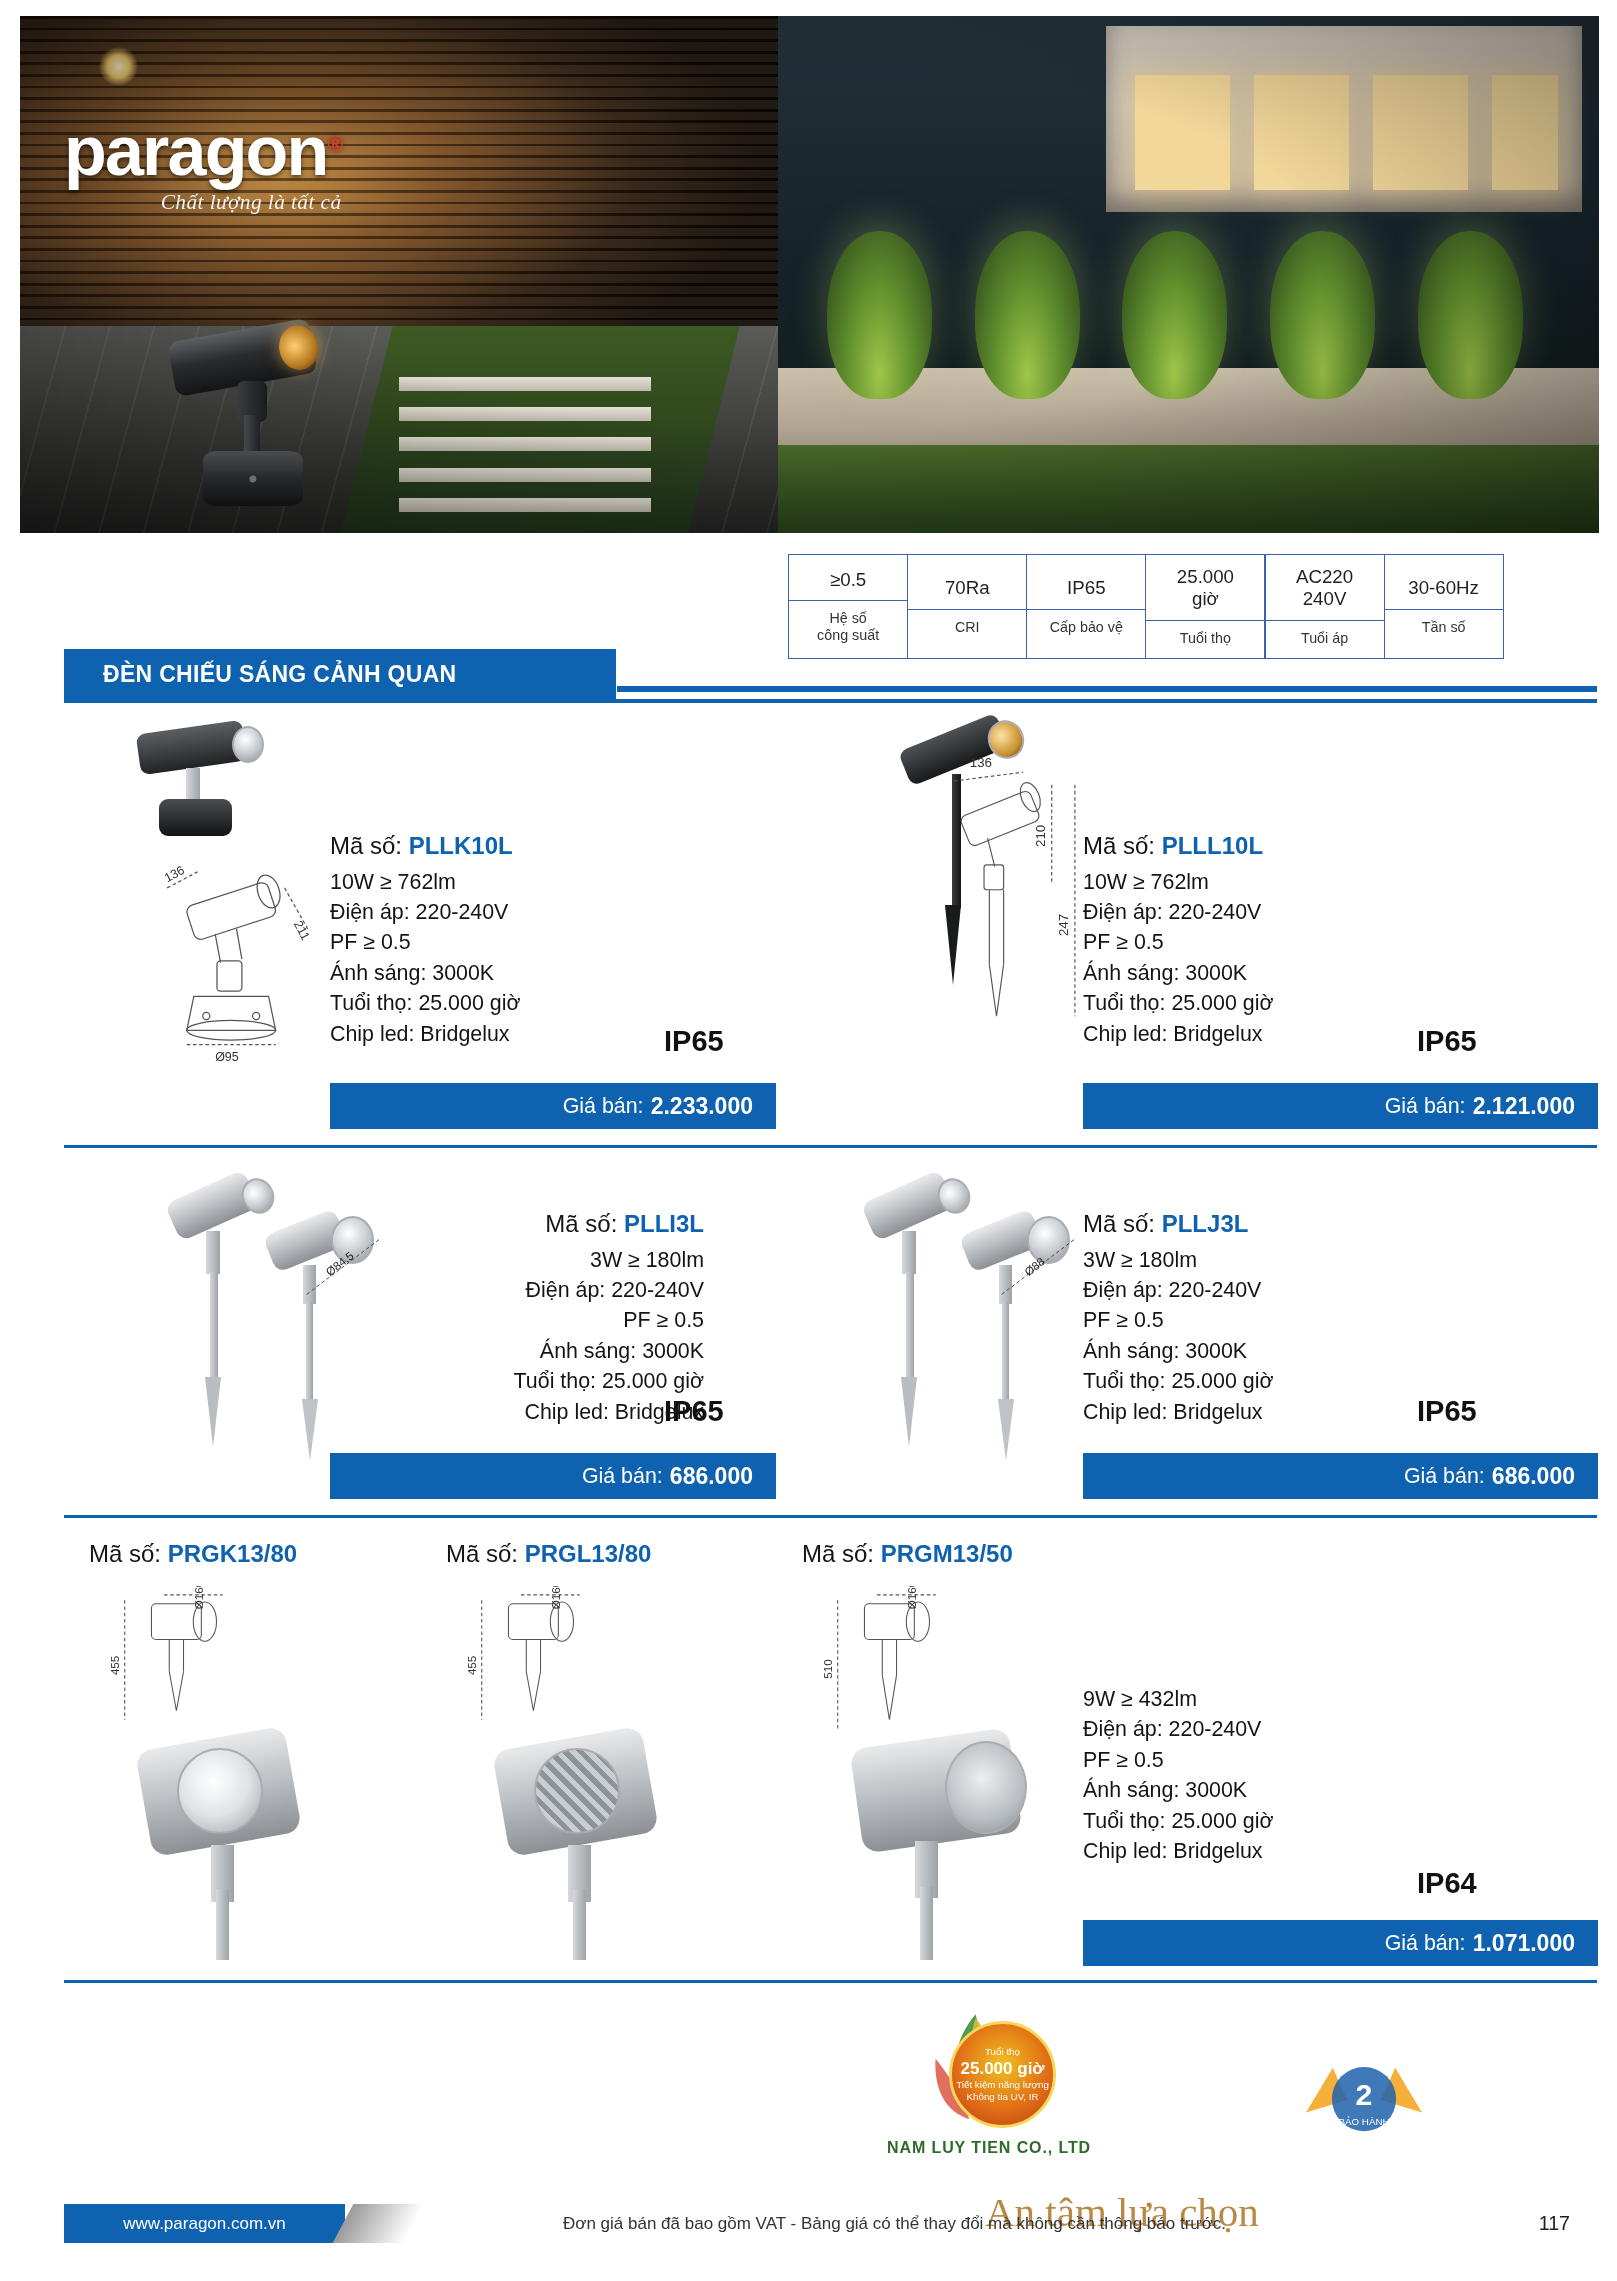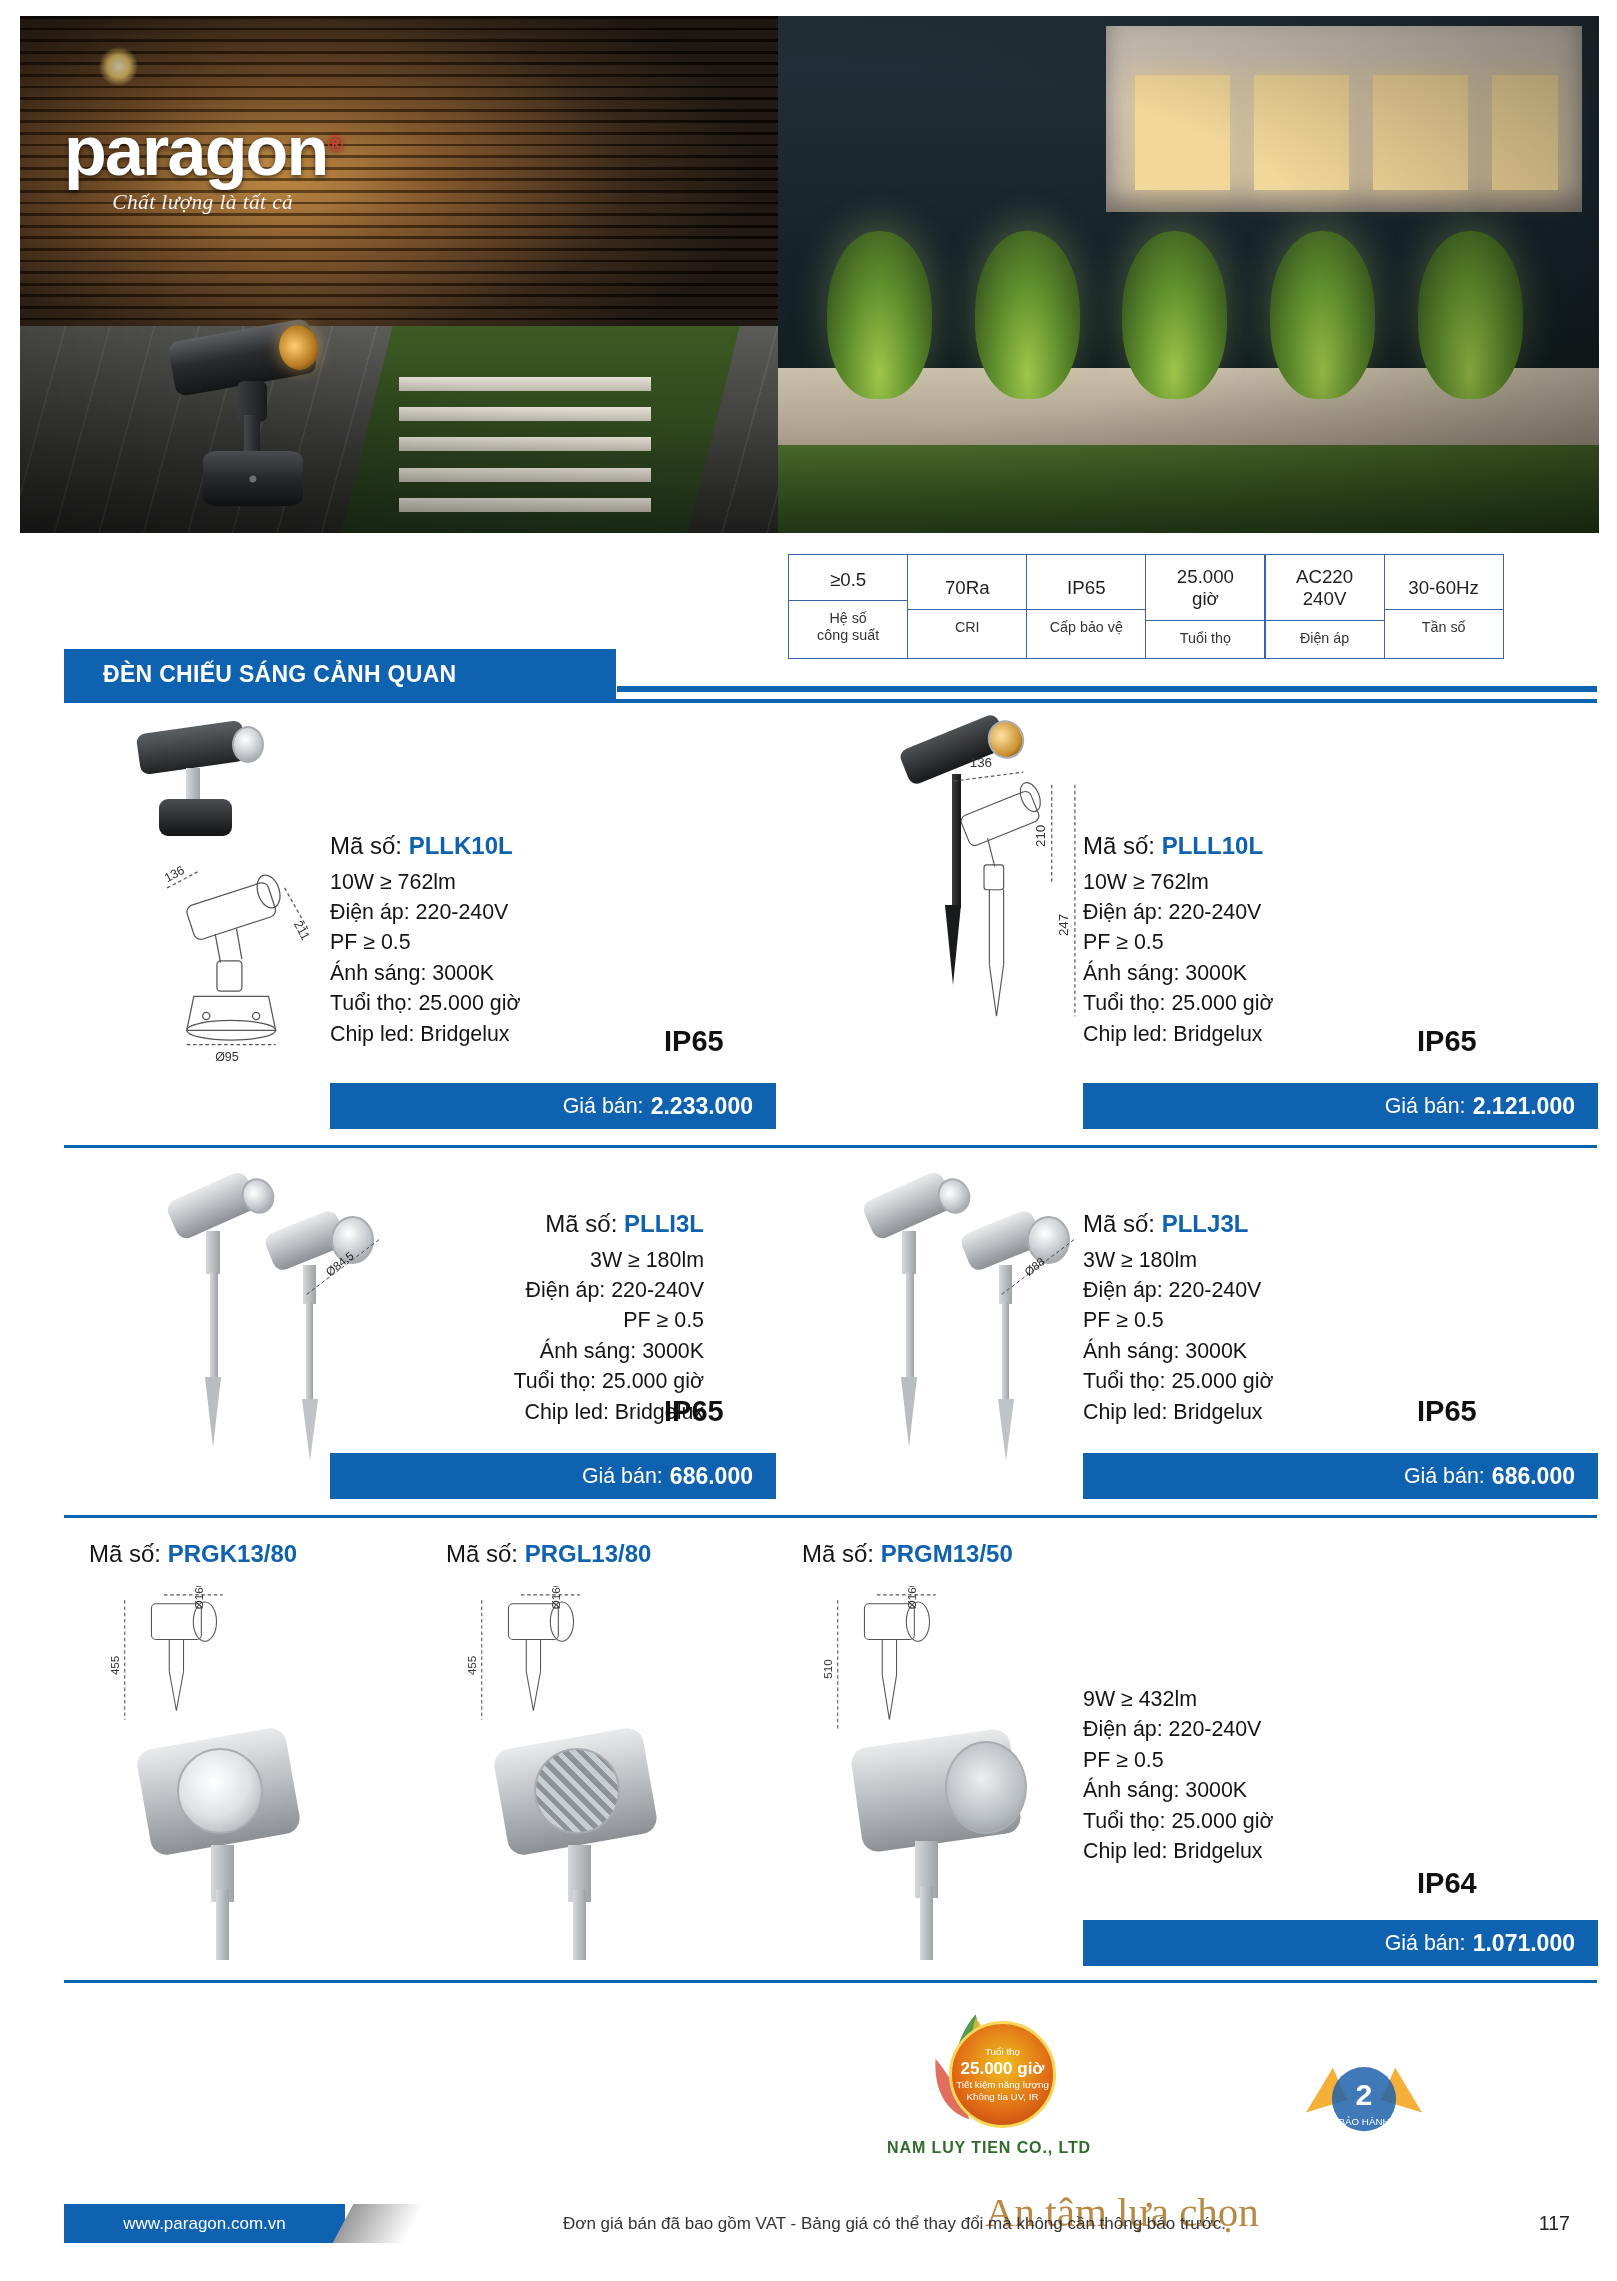--- a/index.html
+++ b/index.html
@@ -125,21 +125,21 @@
     line-height:1;
   }
   .logo-reg{
     font-size:21.4px; vertical-align:super; color:#e03a2f; font-weight:700;
   }
   .logo-tag{
     font-family:"Liberation Serif", serif;
     font-style:italic;
     font-size:21.4px;
     color:#f3f3f3;
-    text-align:center;
+    text-align:right;
     margin-top:3.6px;
     letter-spacing:0.4px;
   }
 
   
   .hero-lamp-photo{
     position:absolute; left:151px; top:294px; z-index:5; width:205px; height:267px;
   }
   .lamp-head{
     position:absolute; left:19.6px; top:36px; width:143px; height:55px;
@@ -400,21 +400,21 @@
     <div class="spec-cell">
       <div class="spec-top" style="white-space:pre-line">25.000
 giờ</div>
       <div class="spec-div"></div>
       <div class="spec-bot" style="white-space:pre-line">Tuổi thọ</div>
     </div>
     <div class="spec-cell">
       <div class="spec-top" style="white-space:pre-line">AC220
 240V</div>
       <div class="spec-div"></div>
-      <div class="spec-bot" style="white-space:pre-line">Điện áp</div>
+      <div class="spec-bot" style="white-space:pre-line">Tuổi áp</div>
     </div>
     <div class="spec-cell">
       <div class="spec-top">30-60Hz</div>
       <div class="spec-div"></div>
       <div class="spec-bot" style="white-space:pre-line">Tần số</div>
     </div>
   </div>
 
   <div class="section-bar">
     <span>ĐÈN CHIẾU SÁNG CẢNH QUAN</span>

